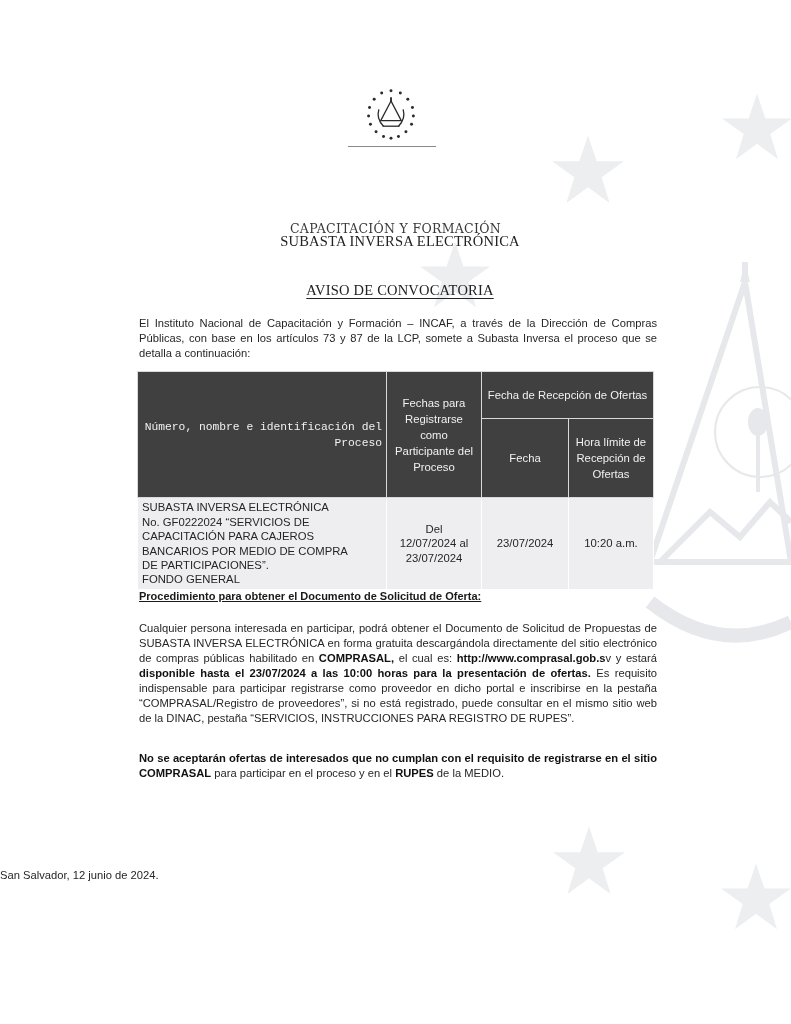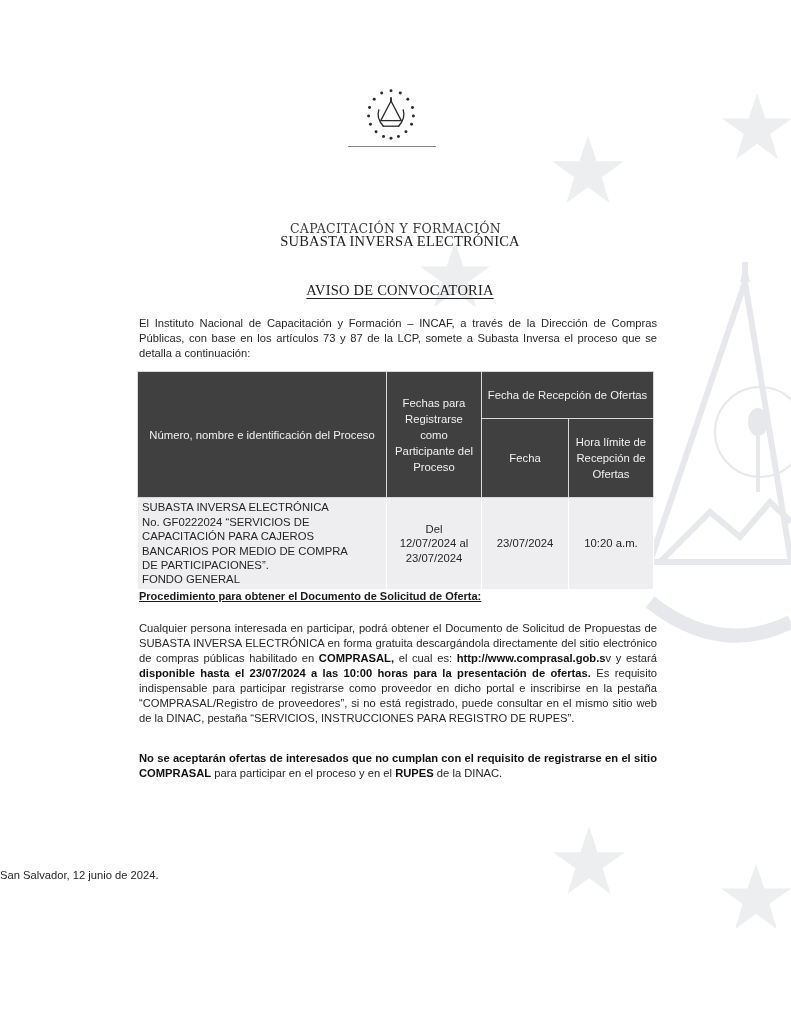--- a/index.html
+++ b/index.html
@@ -24,21 +24,21 @@
     .para { position: absolute; left: 139px; width: 518px; font-size: 11.2px; line-height: 15px;
             text-align: justify; color: #262626; font-family: "Liberation Sans", sans-serif; }
     .para b { color: #111; }
 
     table.proc { position: absolute; left: 137px; top: 371px; width: 517px; border-collapse: collapse;
                  font-family: "Liberation Sans", sans-serif; font-size: 11.3px; }
     table.proc th { background: #404040; color: #f1f1f1; font-weight: normal; border: 1.5px solid #d8d9dc;
                     line-height: 16px; padding: 15px 4px; }
     table.proc td { background: #eeeef0; color: #262626; border: 1.5px solid #ffffff; line-height: 14.4px;
                     padding: 0 4px; vertical-align: middle; }
-    .th-left { text-align: center; }
+    .th-left { text-align: right; font-family: Liberation Mono, monospace; }
     .center { text-align: center; }
 
     .heading { position: absolute; left: 139px; top: 590px; font-family: "Liberation Sans", sans-serif;
                font-size: 11px; font-weight: bold; text-decoration: underline; color: #1a1a1a; }
 
     .footer { position: absolute; left: 0; width: 791px; top: 869px; text-align: left; font-size: 11.2px;
               color: #262626; font-family: "Liberation Sans", sans-serif; }
   </style>
 </head>
 <body>
@@ -140,17 +140,17 @@
         <td class="center">23/07/2024</td>
         <td class="center">10:20 a.m.</td>
       </tr>
     </tbody>
   </table>
 
   <div class="heading">Procedimiento para obtener el Documento de Solicitud de Oferta:</div>
 
   <div class="para" style="top:621px;"><span>Cualquier persona interesada en participar, podrá obtener el Documento de Solicitud de Propuestas de SUBASTA INVERSA ELECTRÓNICA en forma gratuita descargándola directamente del sitio electrónico de compras públicas habilitado en </span><b>COMPRASAL,</b><span> el cual es: </span><b>http://www.comprasal.gob.s</b><span>v y estará </span><b>disponible hasta el 23/07/2024 a las 10:00 horas para la presentación de ofertas.</b><span> Es requisito indispensable para participar registrarse como proveedor en dicho portal e inscribirse en la pestaña “COMPRASAL/Registro de proveedores”, si no está registrado, puede consultar en el mismo sitio web de la DINAC, pestaña “SERVICIOS, INSTRUCCIONES PARA REGISTRO DE RUPES”.</span></div>
 
-  <div class="para" style="top:751px;"><b>No se aceptarán ofertas de interesados que no cumplan con el requisito de registrarse en el sitio COMPRASAL</b><span> para participar en el proceso y en el </span><b>RUPES</b><span> de la DINAC.</span></div>
+  <div class="para" style="top:751px;"><b>No se aceptarán ofertas de interesados que no cumplan con el requisito de registrarse en el sitio COMPRASAL</b><span> para participar en el proceso y en el </span><b>RUPES</b><span> de la MEDIO.</span></div>
 
 
   <div class="footer">San Salvador, 12 junio de 2024.</div>
 </div>
 
 </body></html>

